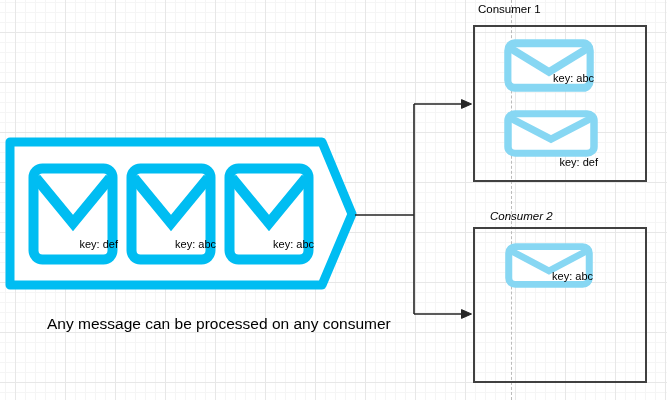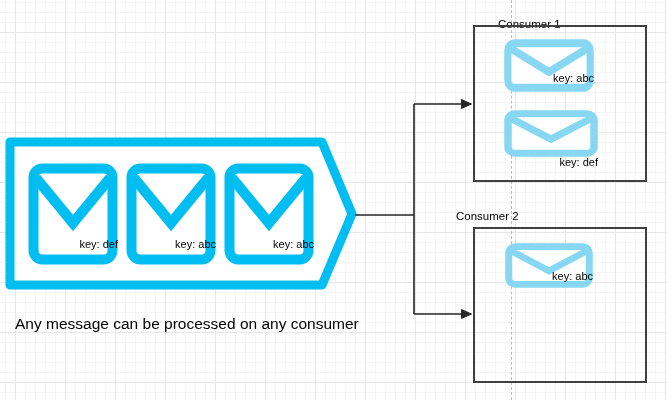--- a/index.html
+++ b/index.html
@@ -87,45 +87,45 @@
     </svg>
     <span class="key-label label-in-q">key: abc</span>
   </div>
 
   <svg class="abs connectors" width="667" height="400" viewBox="0 0 667 400">
     <path d="M355 215 H414 M414 104 V314 M414 104 H462 M414 314 H462"></path>
     <polygon points="471.5,104 461.5,99.6 461.5,108.4"></polygon>
     <polygon points="471.5,314 461.5,309.6 461.5,318.4"></polygon>
   </svg>
 
-  <div class="abs consumer-title" style="left:478px; top:17px;margin-left:20px;">Consumer 1</div>
+  <div class="abs consumer-title" style="left:478px; top:2px;">Consumer 1</div>
   <div class="abs consumer-box" style="left:473px; top:25px; width:174px; height:157px;"></div>
 
   <div class="envelope env-consumer" style="left:504px; top:39px; width:90px; height:53px;">
     <svg viewBox="0 0 94 50" preserveAspectRatio="none">
       <rect x="4" y="4" width="86" height="42" rx="7" stroke-width="7.5"></rect>
       <path d="M7 9 L47 31 L87 9" stroke-width="7.5"></path>
     </svg>
     <span class="key-label label-in-a">key: abc</span>
   </div>
 
   <div class="envelope env-consumer" style="left:504px; top:110px; width:94px; height:47px;">
     <svg viewBox="0 0 94 50" preserveAspectRatio="none">
       <rect x="4" y="4" width="86" height="42" rx="7" stroke-width="7.5"></rect>
       <path d="M7 9 L47 31 L87 9" stroke-width="7.5"></path>
     </svg>
     <span class="key-label label-below">key: def</span>
   </div>
 
-  <div class="abs consumer-title" style="left:456px; top:209px;">Consumer 2</div>
+  <div class="abs consumer-title" style="left:490px; top:209px;font-style:italic;">Consumer 2</div>
   <div class="abs consumer-box" style="left:473px; top:227px; width:174px; height:156px;"></div>
 
   <div class="envelope env-consumer" style="left:505px; top:243px; width:88px; height:45px;">
     <svg viewBox="0 0 94 50" preserveAspectRatio="none">
       <rect x="4" y="4" width="86" height="42" rx="7" stroke-width="7.5"></rect>
       <path d="M7 9 L47 31 L87 9" stroke-width="7.5"></path>
     </svg>
     <span class="key-label label-in-c">key: abc</span>
   </div>
 
-  <div class="abs caption" style="left:15px; top:315px;">Any message can be processed on any consumer</div>
+  <div class="abs caption" style="left:15px; top:315px;padding-left:32px;">Any message can be processed on any consumer</div>
 
 </div>
 
 </body></html>

